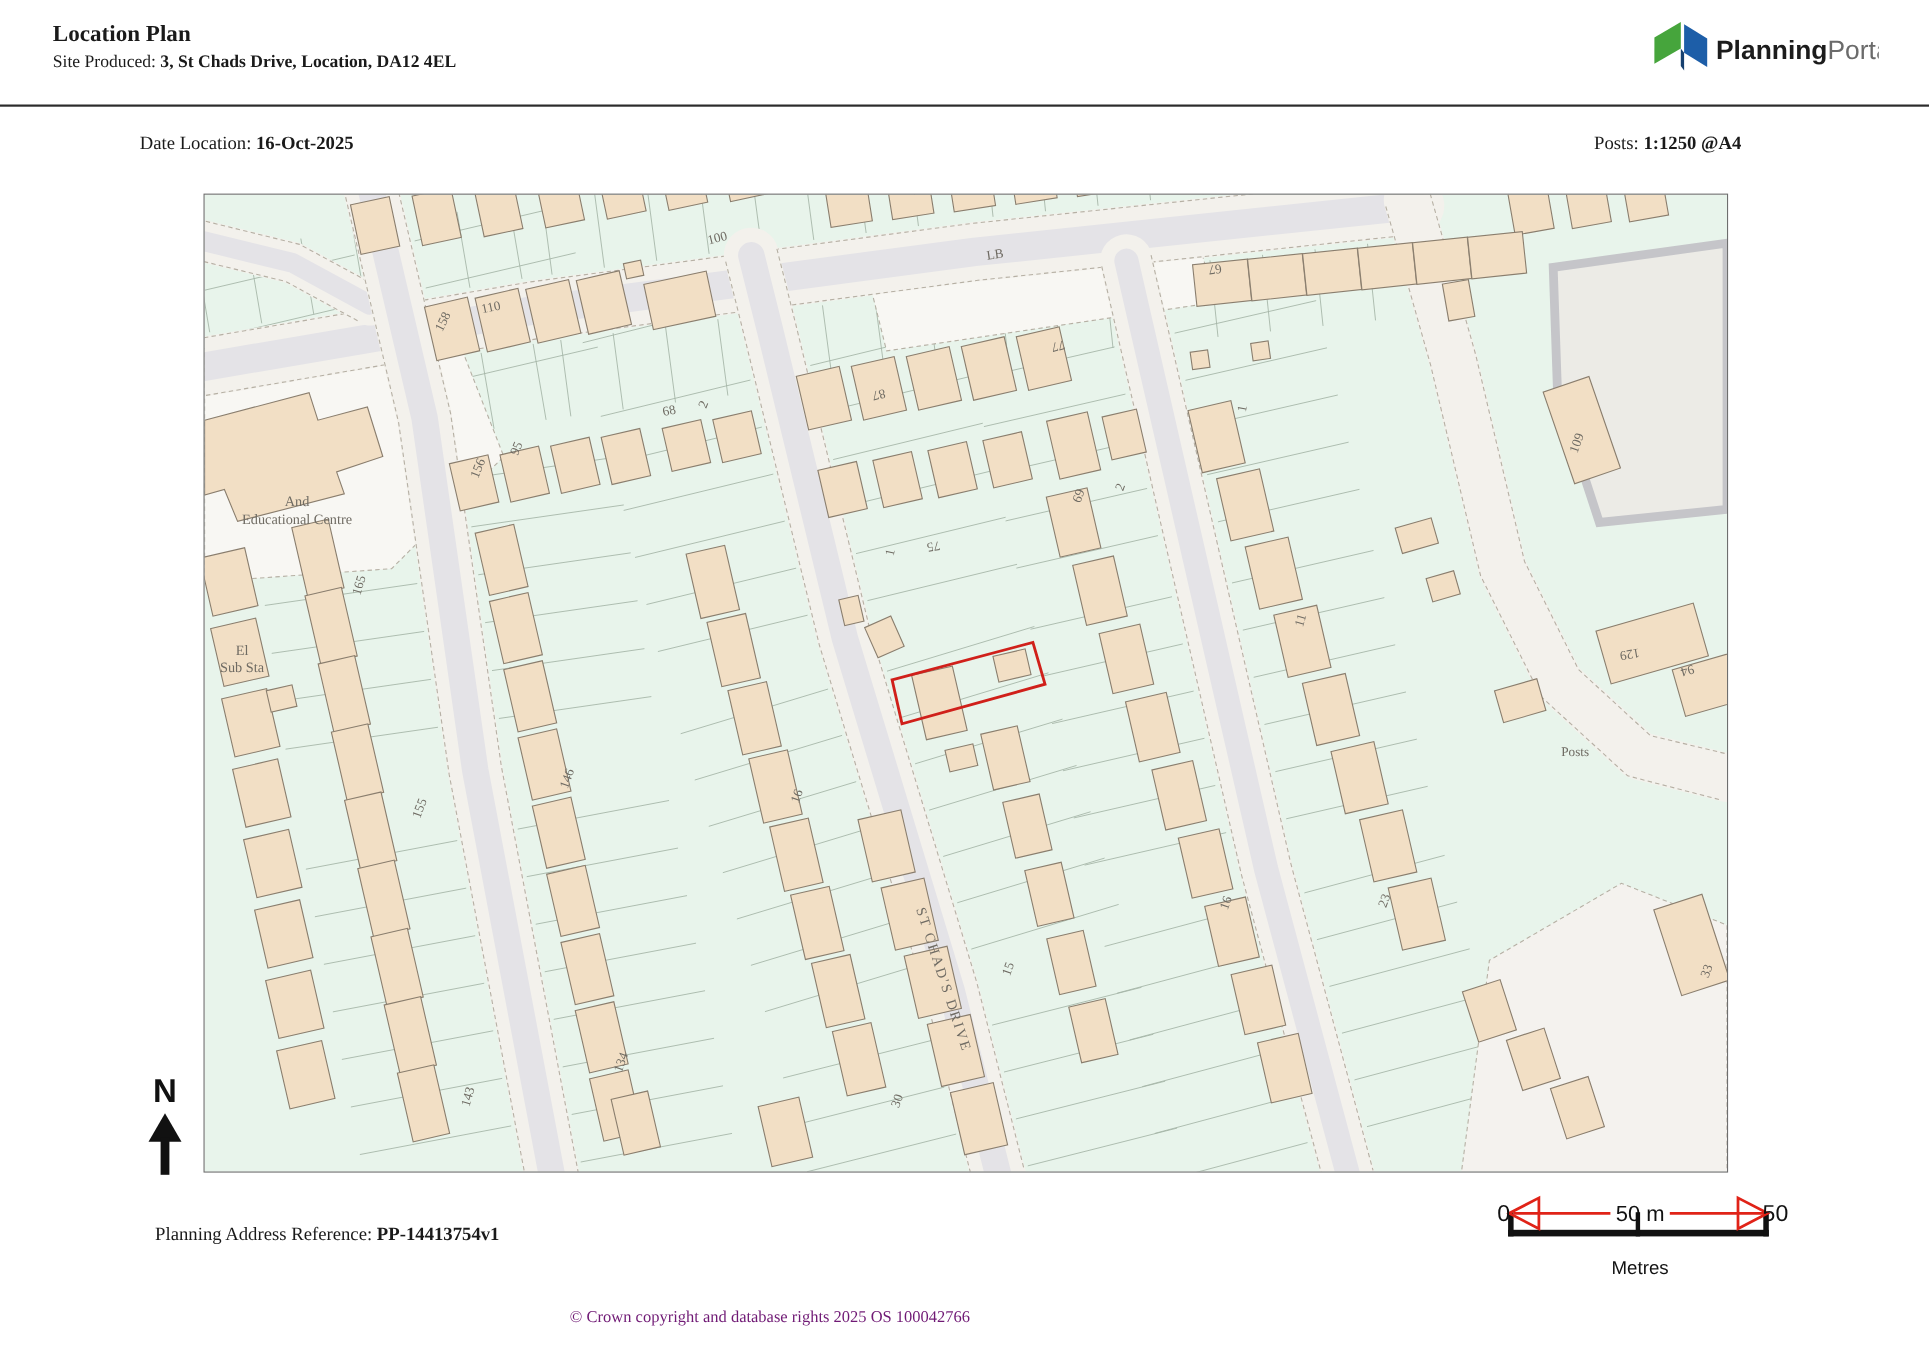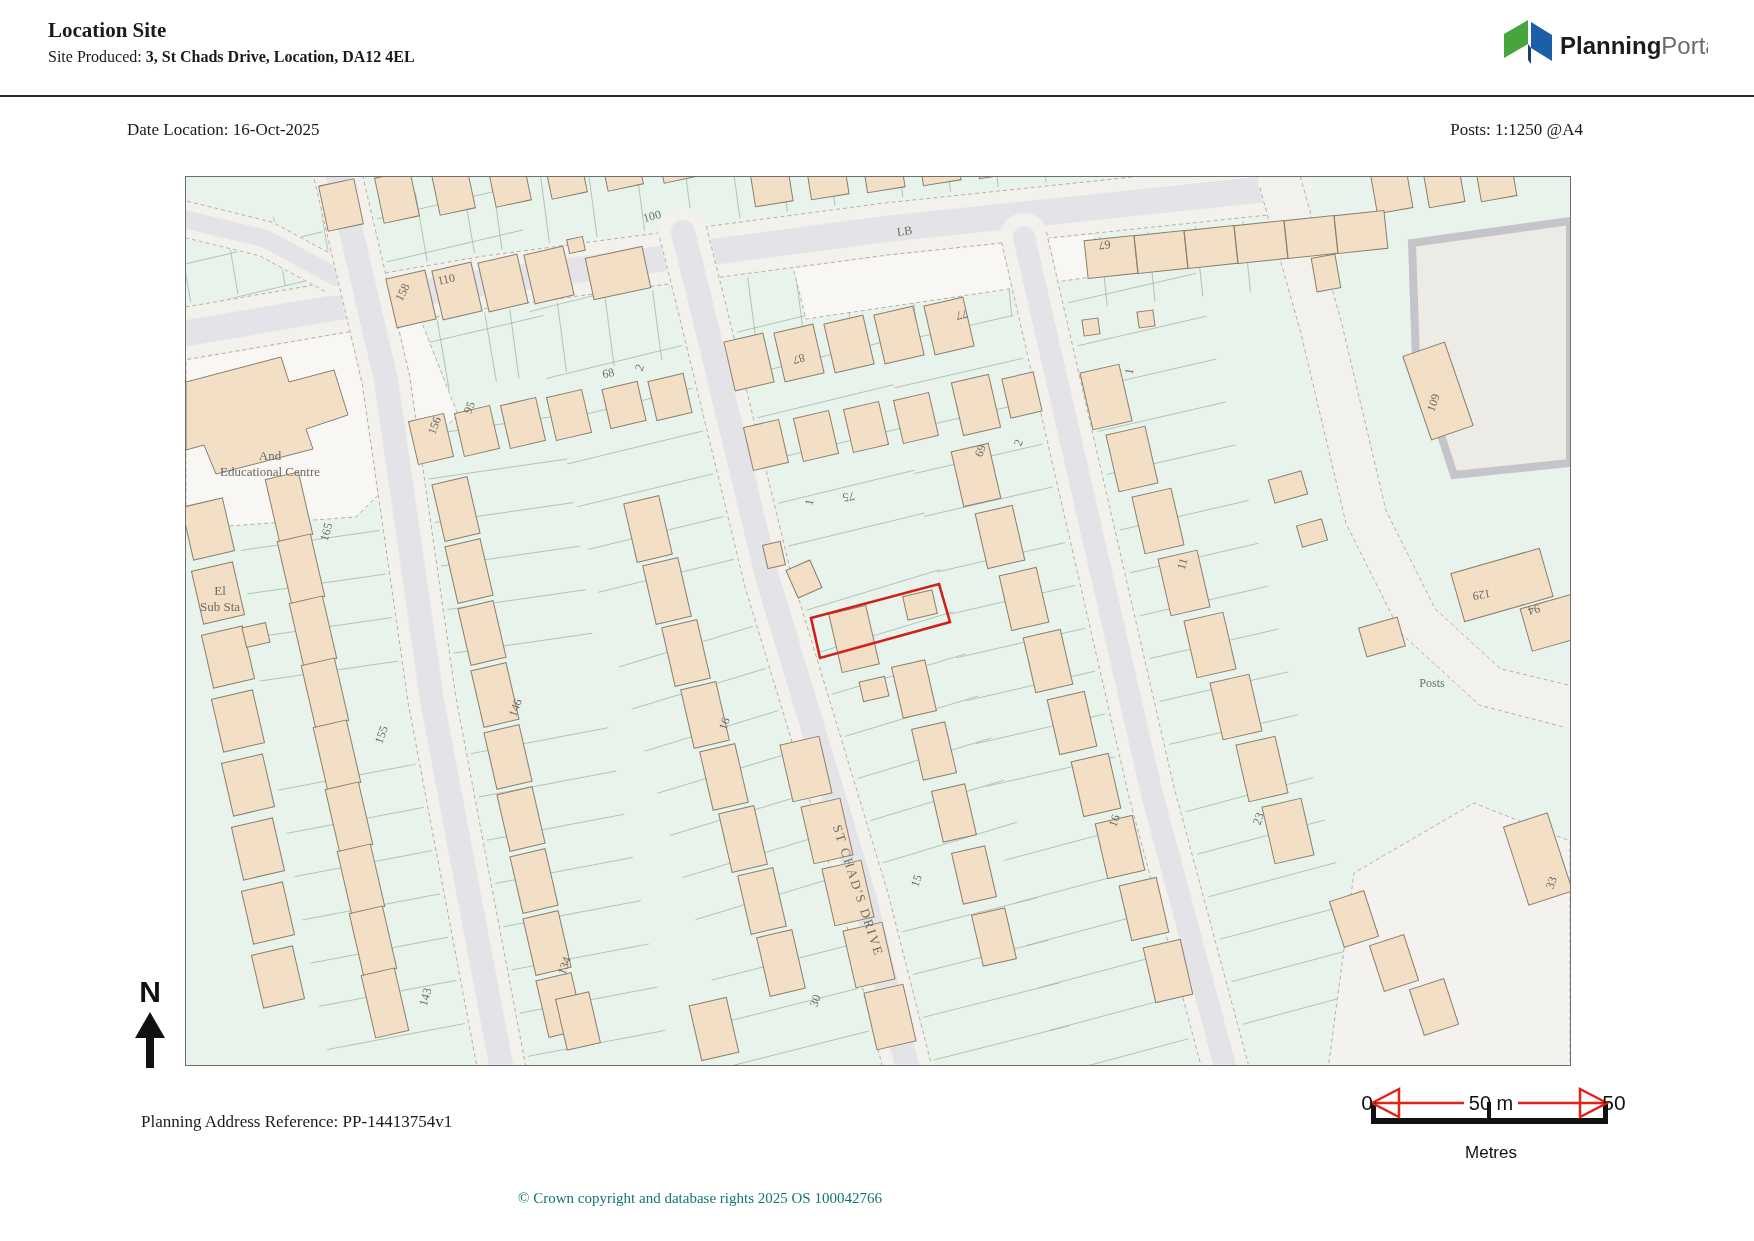--- a/index.html
+++ b/index.html
@@ -5,36 +5,36 @@
   html,body{margin:0;padding:0;background:#ffffff;}
   .page{position:relative;width:1754px;height:1241px;background:#ffffff;overflow:hidden;
         font-family:"Liberation Serif",serif;color:#1a1a1a;}
   .hdr-title{position:absolute;left:48px;top:18px;font-size:21px;font-weight:bold;}
   .hdr-addr{position:absolute;left:48px;top:48px;font-size:16px;}
   .hdr-addr b{font-weight:bold;}
   .divider{position:absolute;left:0;top:95px;width:1754px;height:2px;background:#2b2b2b;}
   .pp-logo{position:absolute;left:1498px;top:12px;}
   .meta-date{position:absolute;left:127px;top:120px;font-size:17px;}
   .meta-scale{position:absolute;right:171px;top:120px;font-size:17px;}
-  .meta-date b,.meta-scale b,.ref b{font-weight:normal;}
+  .meta-date b,.meta-scale b,.ref b{font-weight:bold;}
   .map-frame{position:absolute;left:186px;top:177px;width:1384px;height:888px;
              outline:1px solid #6e6e6e;background:#e8f4eb;}
   .north{position:absolute;left:126px;top:962px;}
   .sbar{position:absolute;left:1352px;top:1076px;}
   .ref{position:absolute;left:141px;top:1112px;font-size:17px;}
   .tq-logo{position:absolute;left:56px;top:1154px;}
   .copyright{position:absolute;left:0;top:1190px;width:1400px;text-align:center;
-             font-size:15px;color:#0f766e;}
+             font-size:15px;color:#701a75;}
 </style>
 </head>
 <body>
 
 <div class="page">
 
-  <div class="hdr-title">Location Site</div>
+  <div class="hdr-title">Location Plan</div>
   <div class="hdr-addr"><span>Site Produced: </span><b>3, St Chads Drive, Location, DA12 4EL</b></div>
 
   <div class="pp-logo">
     <svg width="210" height="66" viewBox="0 0 210 66">
       <polygon points="6,22 30,8 30,32 6,46" fill="#46a53c"></polygon>
       <polygon points="33,10 54,23 54,49 33,36" fill="#1d5ea8"></polygon>
       <polygon points="30,32 33,36 33,52 30,48" fill="#16406f"></polygon>
       <text x="62" y="42" font-family="Liberation Sans, sans-serif" font-size="24" font-weight="bold" fill="#1c1c1c"><tspan>Planning</tspan><tspan font-weight="normal" fill="#6b6b6b">Portal</tspan></text>
     </svg>
   </div>

